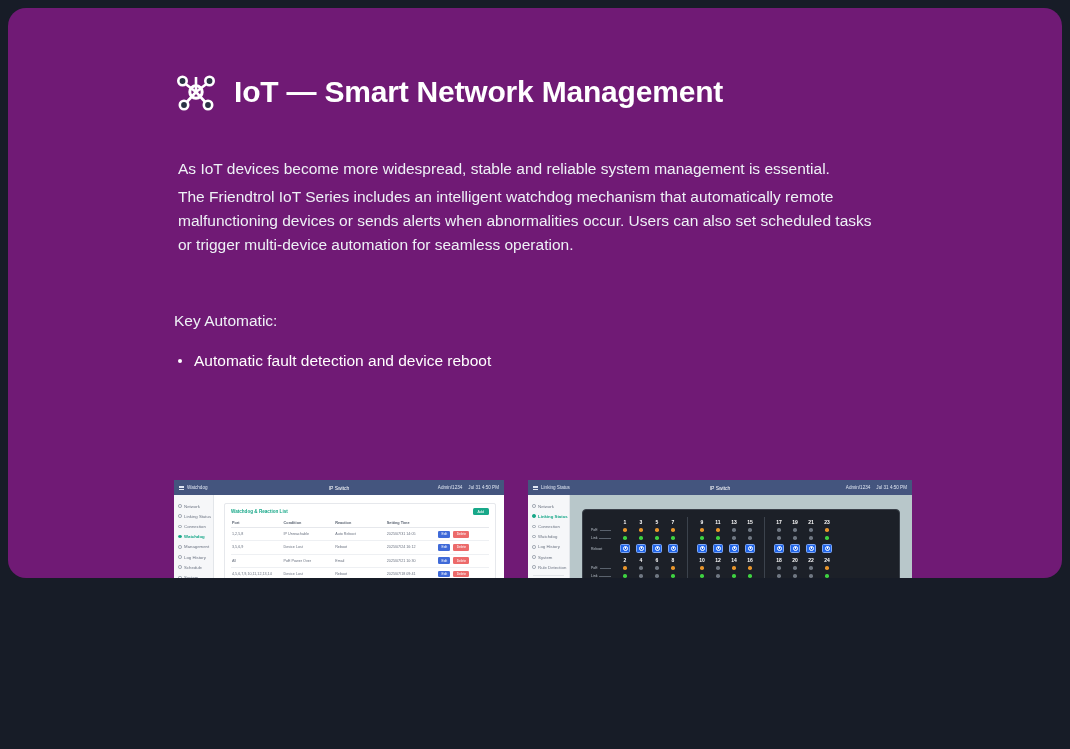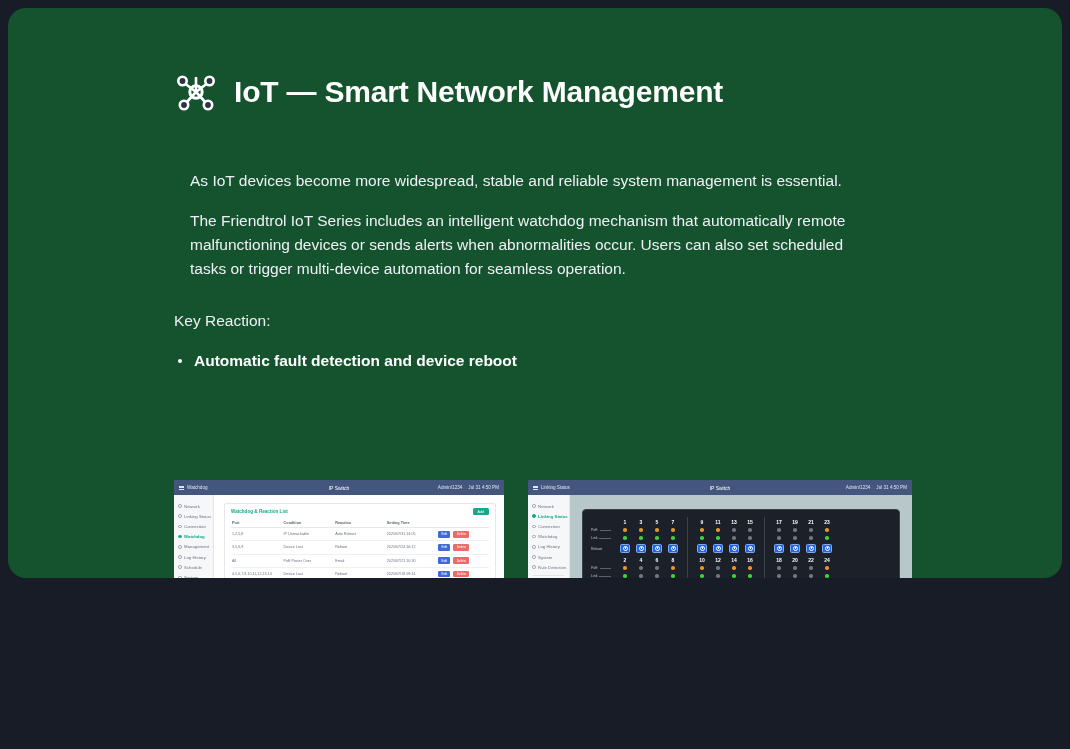--- a/index.html
+++ b/index.html
@@ -5,48 +5,48 @@
   html,body{margin:0;padding:0;}
   body{
     width:1070px;height:749px;
     background:#171c27;
     font-family:"Liberation Sans", sans-serif;
     overflow:hidden;
   }
   .page{
     position:absolute;left:8px;top:8px;
     width:1054px;height:570px;
-    background:#14532d;
+    background:#701a75;
     border-radius:18px;
     overflow:hidden;
   }
   
   .head{position:absolute;left:166px;top:62px;display:flex;align-items:center;gap:16px;}
   .head-icon{width:44px;height:44px;flex:0 0 auto;}
   .head-title{
     font-size:30px;font-weight:bold;color:#ffffff;letter-spacing:-0.2px;white-space:nowrap;
   }
   
   .intro{
     position:absolute;left:166px;top:145px;width:706px;
     color:#eef1f6;font-size:15.5px;line-height:24px;
   }
-  .intro p{margin:16px;}
+  .intro p{margin:4px;}
   
   .kf-title{
     position:absolute;left:166px;top:304px;
     color:#eef1f6;font-size:15.5px;
   }
   .kf-list{
     position:absolute;left:166px;top:339px;width:500px;
     margin:0;padding:0;list-style:none;
   }
   .kf-list li{
     position:relative;padding-left:20px;
-    color:#ffffff;font-size:15.5px;font-weight:bold;line-height:28px;
+    color:#ffffff;font-size:15.5px;font-weight:normal;line-height:28px;
   }
   .kf-list li:before{
     content:"";position:absolute;left:4px;top:12px;
     width:4px;height:4px;border-radius:50%;background:#ffffff;
   }
   
   .shot{position:absolute;overflow:hidden;background:#ffffff;}
   #shot1{left:166px;top:472px;width:330px;height:204px;}
   #shot2{left:520px;top:472px;width:384px;height:204px;}
 
@@ -169,21 +169,21 @@
       </svg>
     </span>
     <span class="head-title">IoT — Smart Network Management</span>
   </div>
 
   <div class="intro">
     <p>As IoT devices become more widespread, stable and reliable system management is essential.</p>
     <p>The Friendtrol IoT Series includes an intelligent watchdog mechanism that automatically remote malfunctioning devices or sends alerts when abnormalities occur. Users can also set scheduled tasks or trigger multi-device automation for seamless operation.</p>
   </div>
 
-  <div class="kf-title">Key Reaction:</div>
+  <div class="kf-title">Key Automatic:</div>
   <ul class="kf-list">
     <li>Automatic fault detection and device reboot</li>
   </ul>
 
   <div class="shot" id="shot1">
     <div class="ui-top">
       <span class="lft">
         <span class="burger">
             <i></i>
             <i></i>

